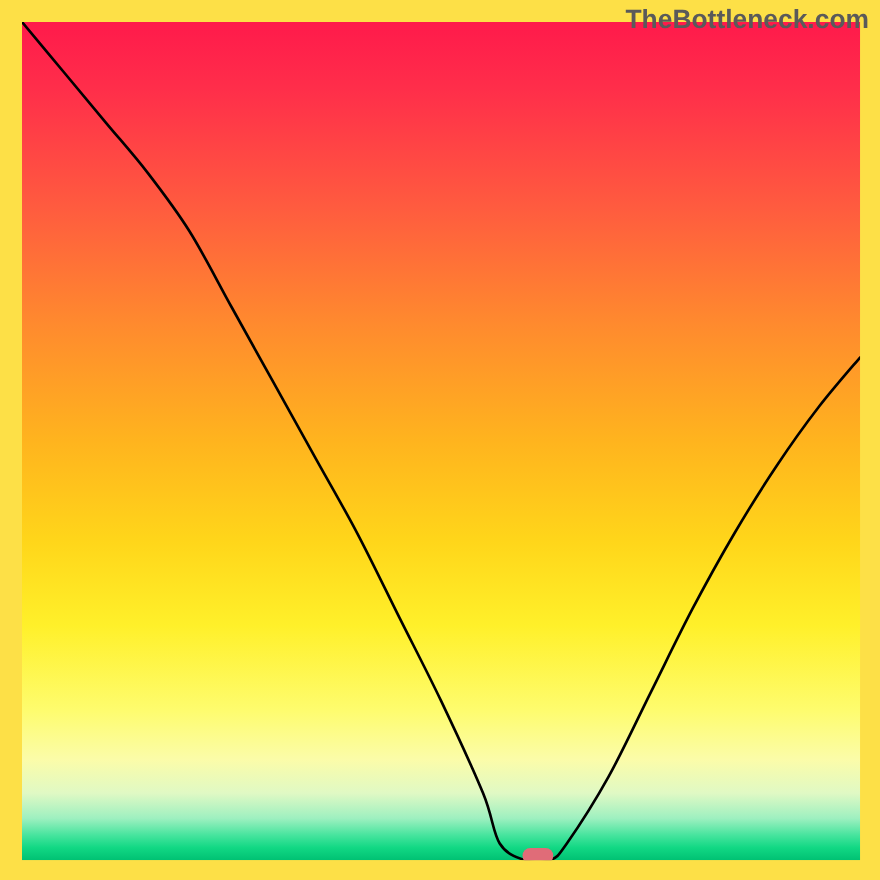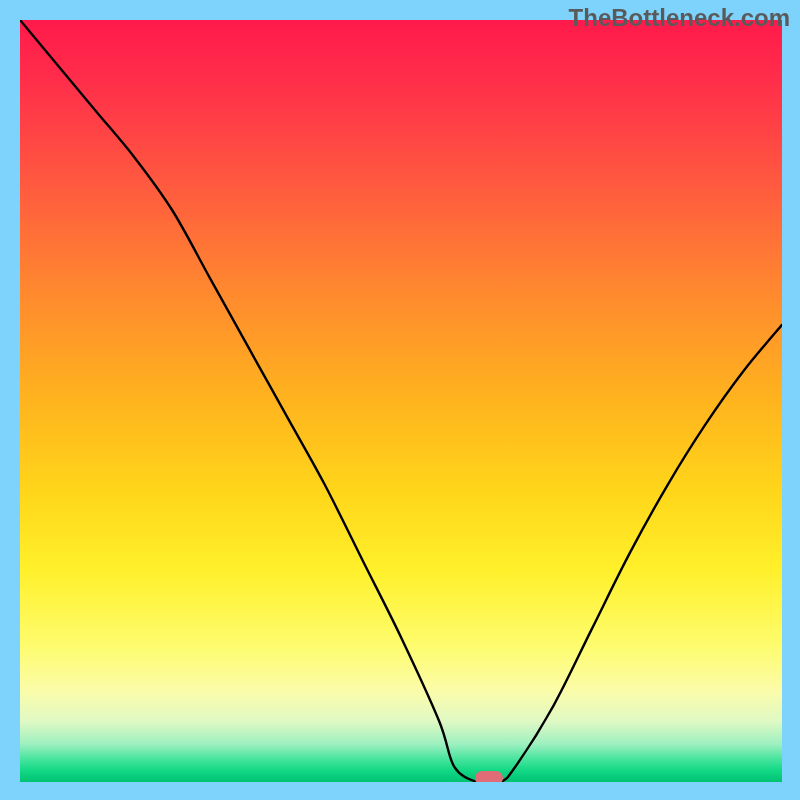--- a/index.html
+++ b/index.html
@@ -8,21 +8,21 @@
     width: 800px;
     height: 800px;
     background: #000;
     overflow: hidden;
     font-family: Arial, Helvetica, sans-serif;
   }
   .frame {
     position: relative;
     width: 800px;
     height: 800px;
-    background: #7dd3fc;
+    background: #fde047;
   }
   .watermark {
     position: absolute;
     top: 4px;
     right: 10px;
     color: #5a5a5a;
     font-size: 24px;
     font-weight: bold;
     z-index: 50;
     user-select: none;

